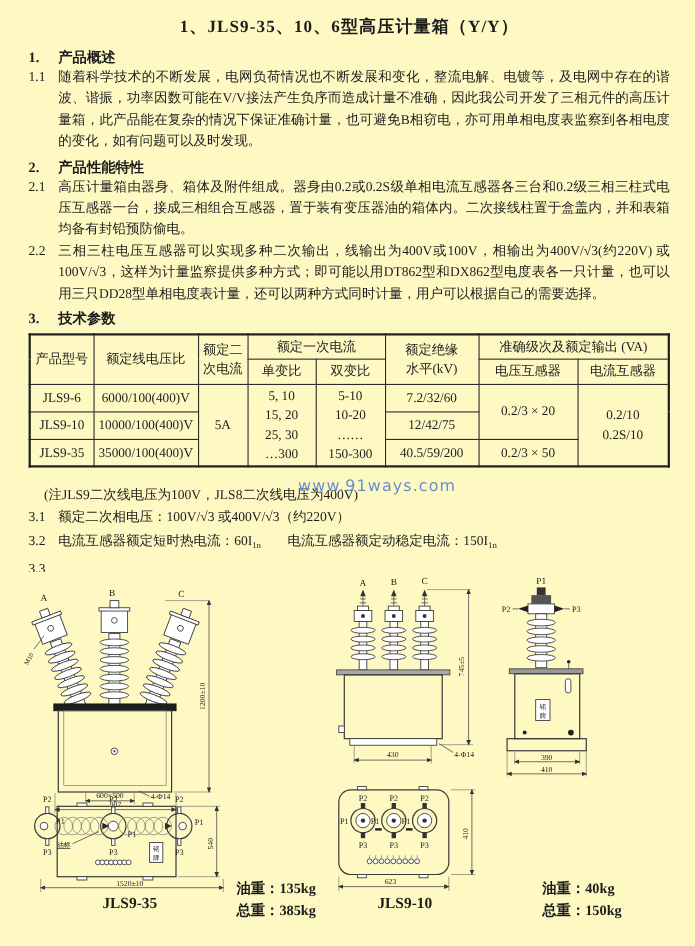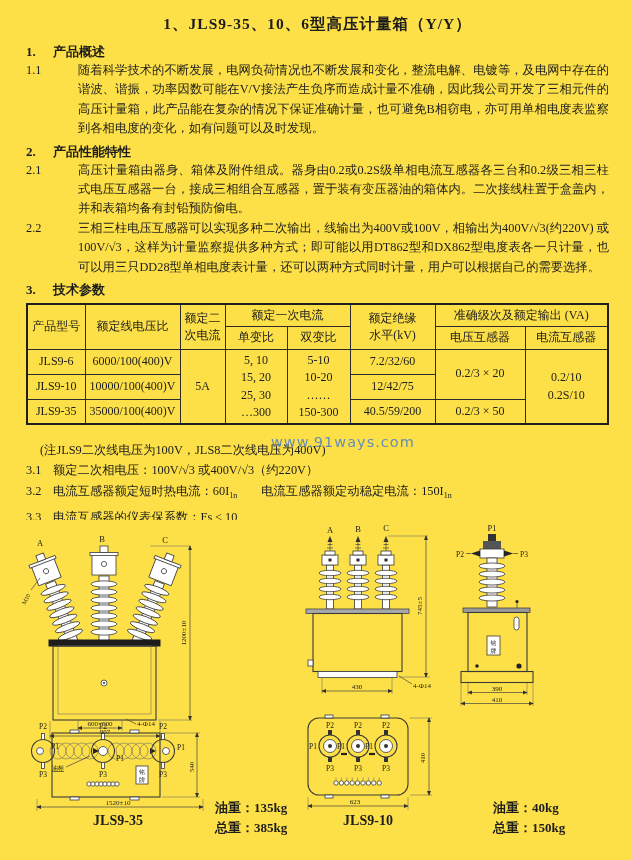--- a/index.html
+++ b/index.html
@@ -1,24 +1,24 @@
 <!DOCTYPE html>
 <html><head>
 <meta charset="utf-8">
 <style>
   * { margin:0; padding:0; box-sizing:border-box; }
   body { width:632px; height:860px; background:#ffffff; font-family:"Liberation Serif","DejaVu Serif",serif; color:#1c1c1c; }
-  .page { position:relative; width:632px; height:860px; overflow:hidden; background:#fde047; }
+  .page { position:relative; width:632px; height:860px; overflow:hidden; background:#fef9c3; }
   .content { position:absolute; top:0; left:0; width:632px; height:520px; overflow:hidden; padding:14px 23px 0 26px; }
   .doc-title { text-align:center; font-size:15.5px; font-weight:bold; letter-spacing:1px; margin-bottom:8px; }
   .heading { display:flex; font-weight:bold; font-size:13px; margin-top:4px; line-height:18px; }
   .heading .num { width:27px; flex:none; }
   .para { display:flex; font-size:12.3px; line-height:19.4px;justify-content:flex-end; }
   .para .num { width:27px; flex:none; }
-  .para .ptext { flex:1; text-align:justify;margin-left:25px; }
+  .para .ptext { flex:1; text-align:justify; }
   table { border-collapse:collapse; width:100%; margin-top:4px; table-layout:fixed; font-size:12px; }
   table, th, td { border:1px solid #2b2b2b; }
   table { border:2px solid #1f1f1f; }
   th, td { text-align:center; vertical-align:middle; padding:2px 1px; font-weight:normal; line-height:1.45; }
   .note-wrap { position:relative; font-size:12.3px; line-height:18px; margin-top:16px; }
   .table-note { padding-left:14px; }
   .watermark { position:absolute; top:-8px; left:245px; font-family:"DejaVu Sans",sans-serif; font-size:14.5px; letter-spacing:1px; color:#4d7ecd; opacity:0.85; }
   .nline { display:flex; font-size:12.3px; line-height:19px; margin-top:2px; }
   .nline .num { width:27px; flex:none; }
   .n32-right { margin-left:24px; }
@@ -149,21 +149,20 @@
       <span class="num">3.1</span>
       <span>额定二次相电压：100V/√3 或400V/√3（约220V）</span>
     </div>
     <div class="nline">
       <span class="num">3.2</span>
       <span><span>电流互感器额定短时热电流：60I</span><sub>1n</sub></span>
       <span class="n32-right"><span>电流互感器额定动稳定电流：150I</span><sub>1n</sub></span>
     </div>
     <div class="nline">
       <span class="num">3.3</span>
-      <span>电流互感器的仪表保系数：Fs ≤ 10</span>
     </div>
 
   </div>
 
   <div class="figures">
     <svg width="632" height="340" viewBox="0 0 632 340">
       <defs>
         <marker id="ar" markerWidth="7" markerHeight="6" refX="6" refY="3" orient="auto">
             <path d="M0,0 L7,3 L0,6 Z" fill="#333"></path>
           </marker>

